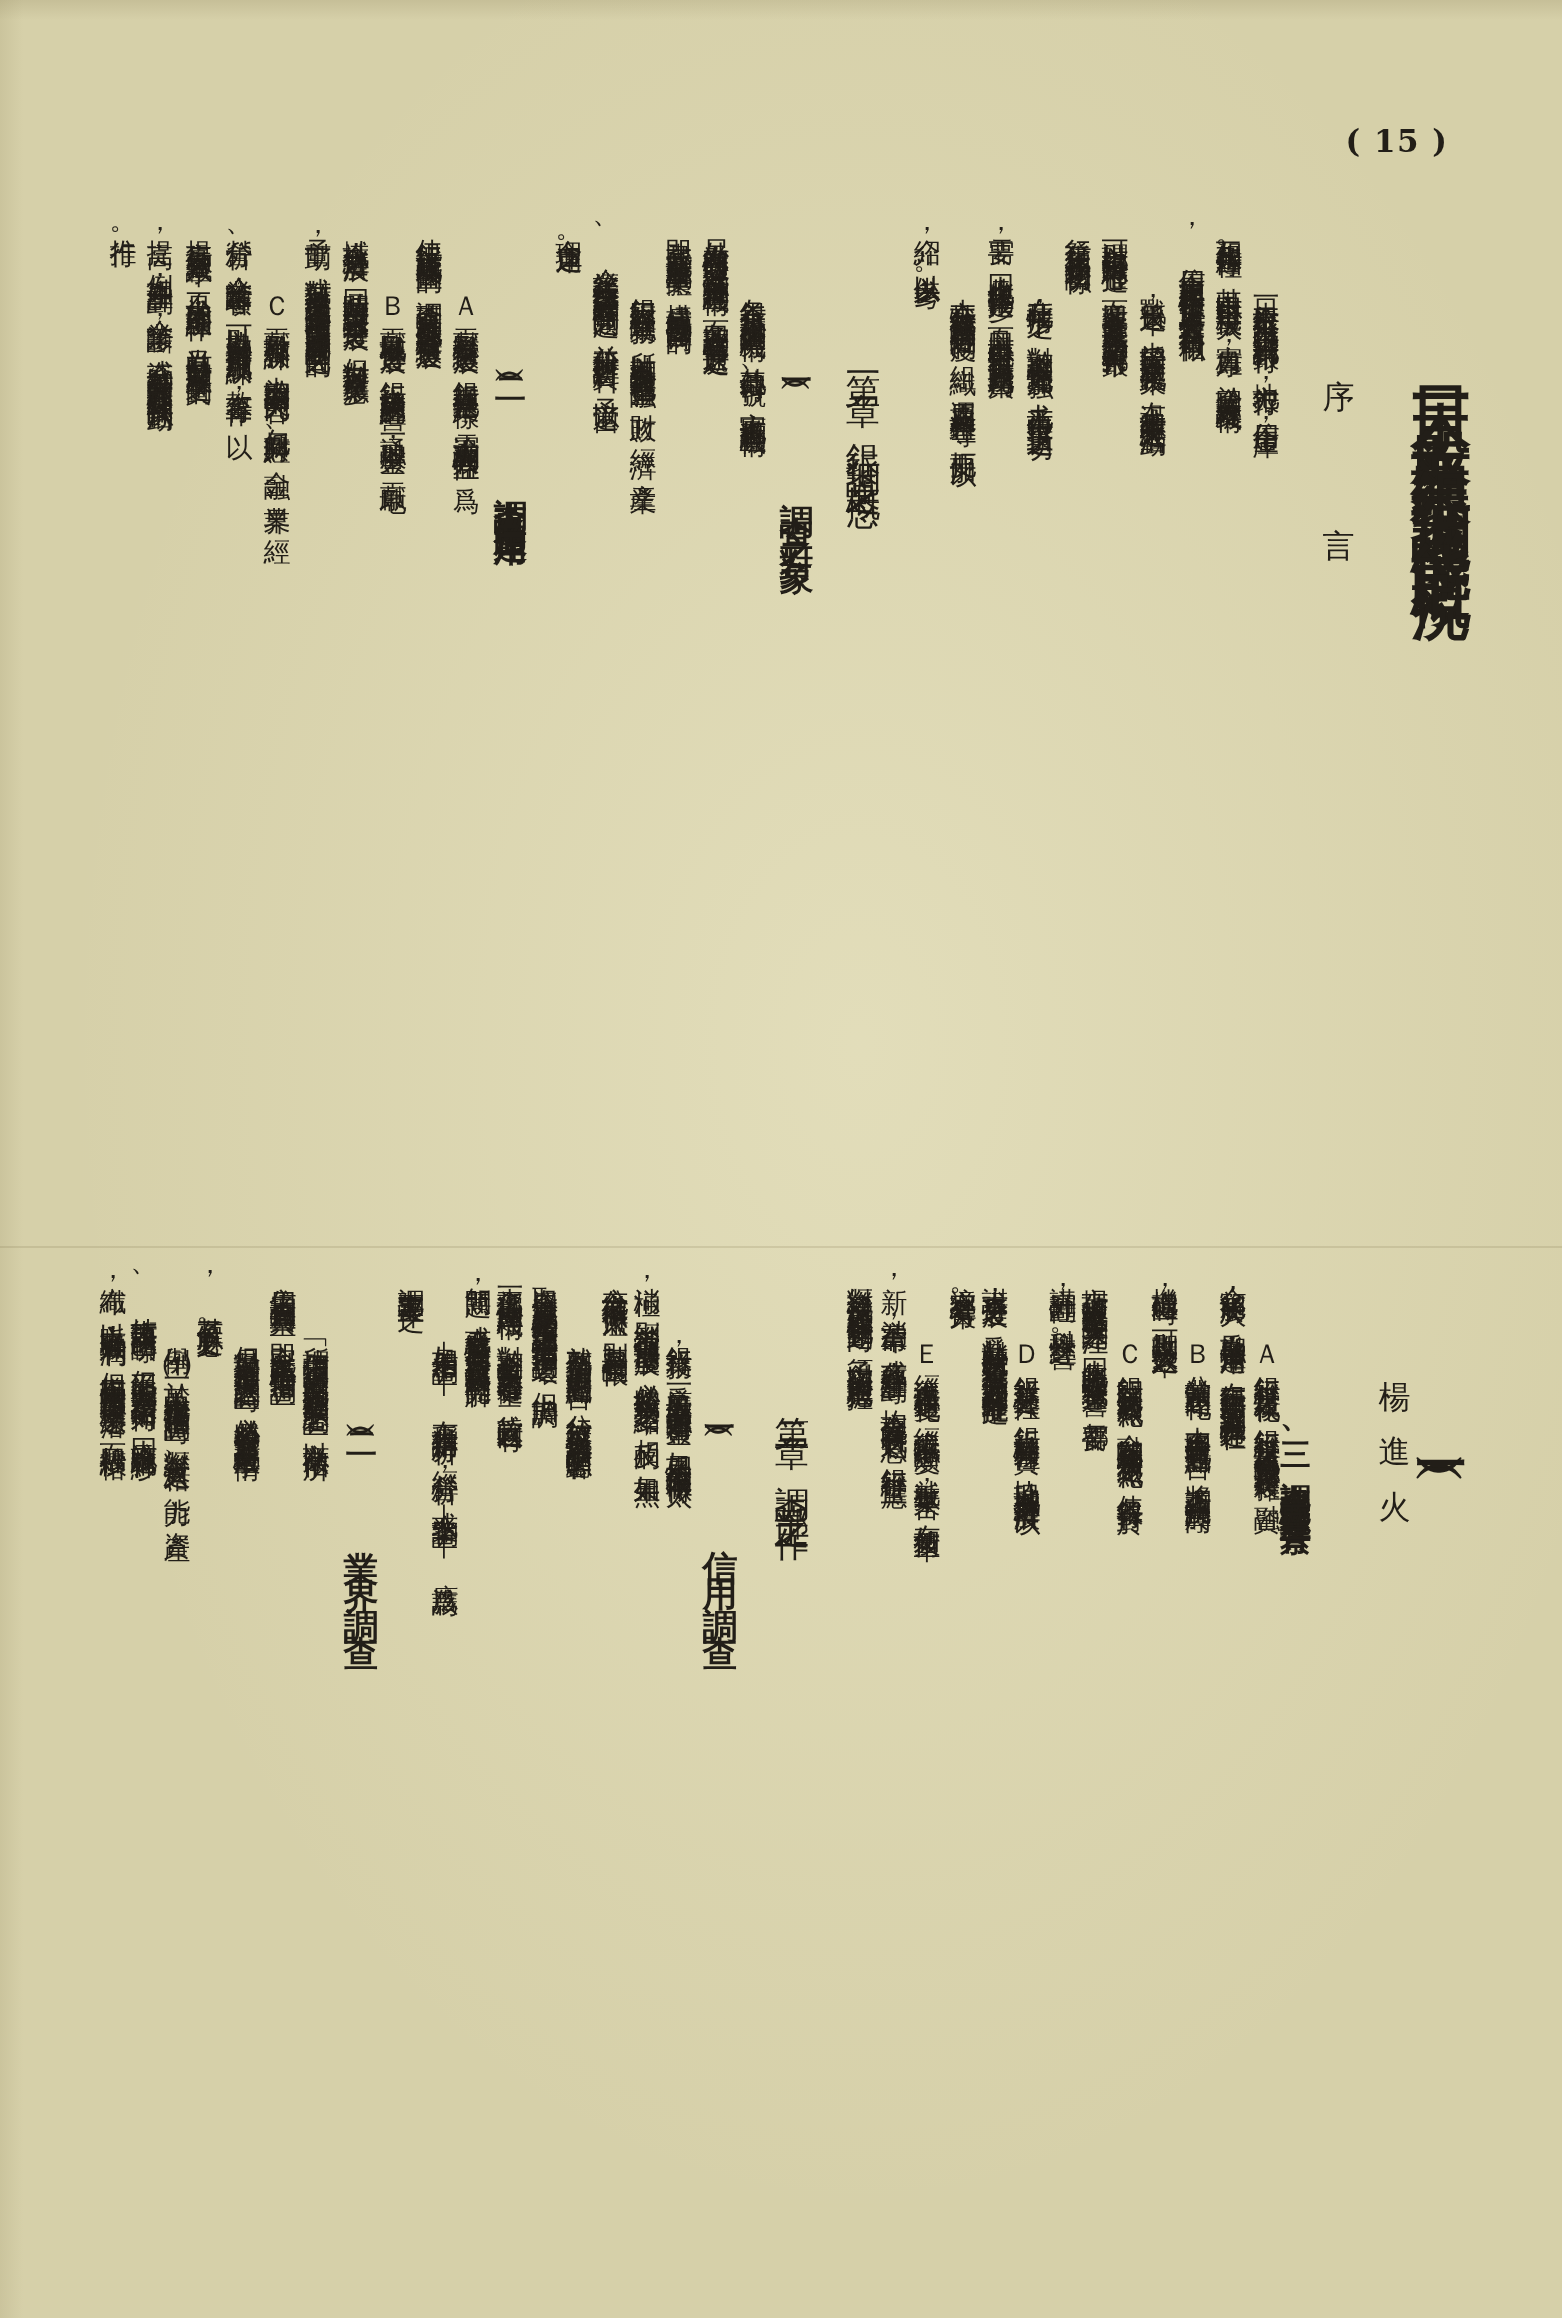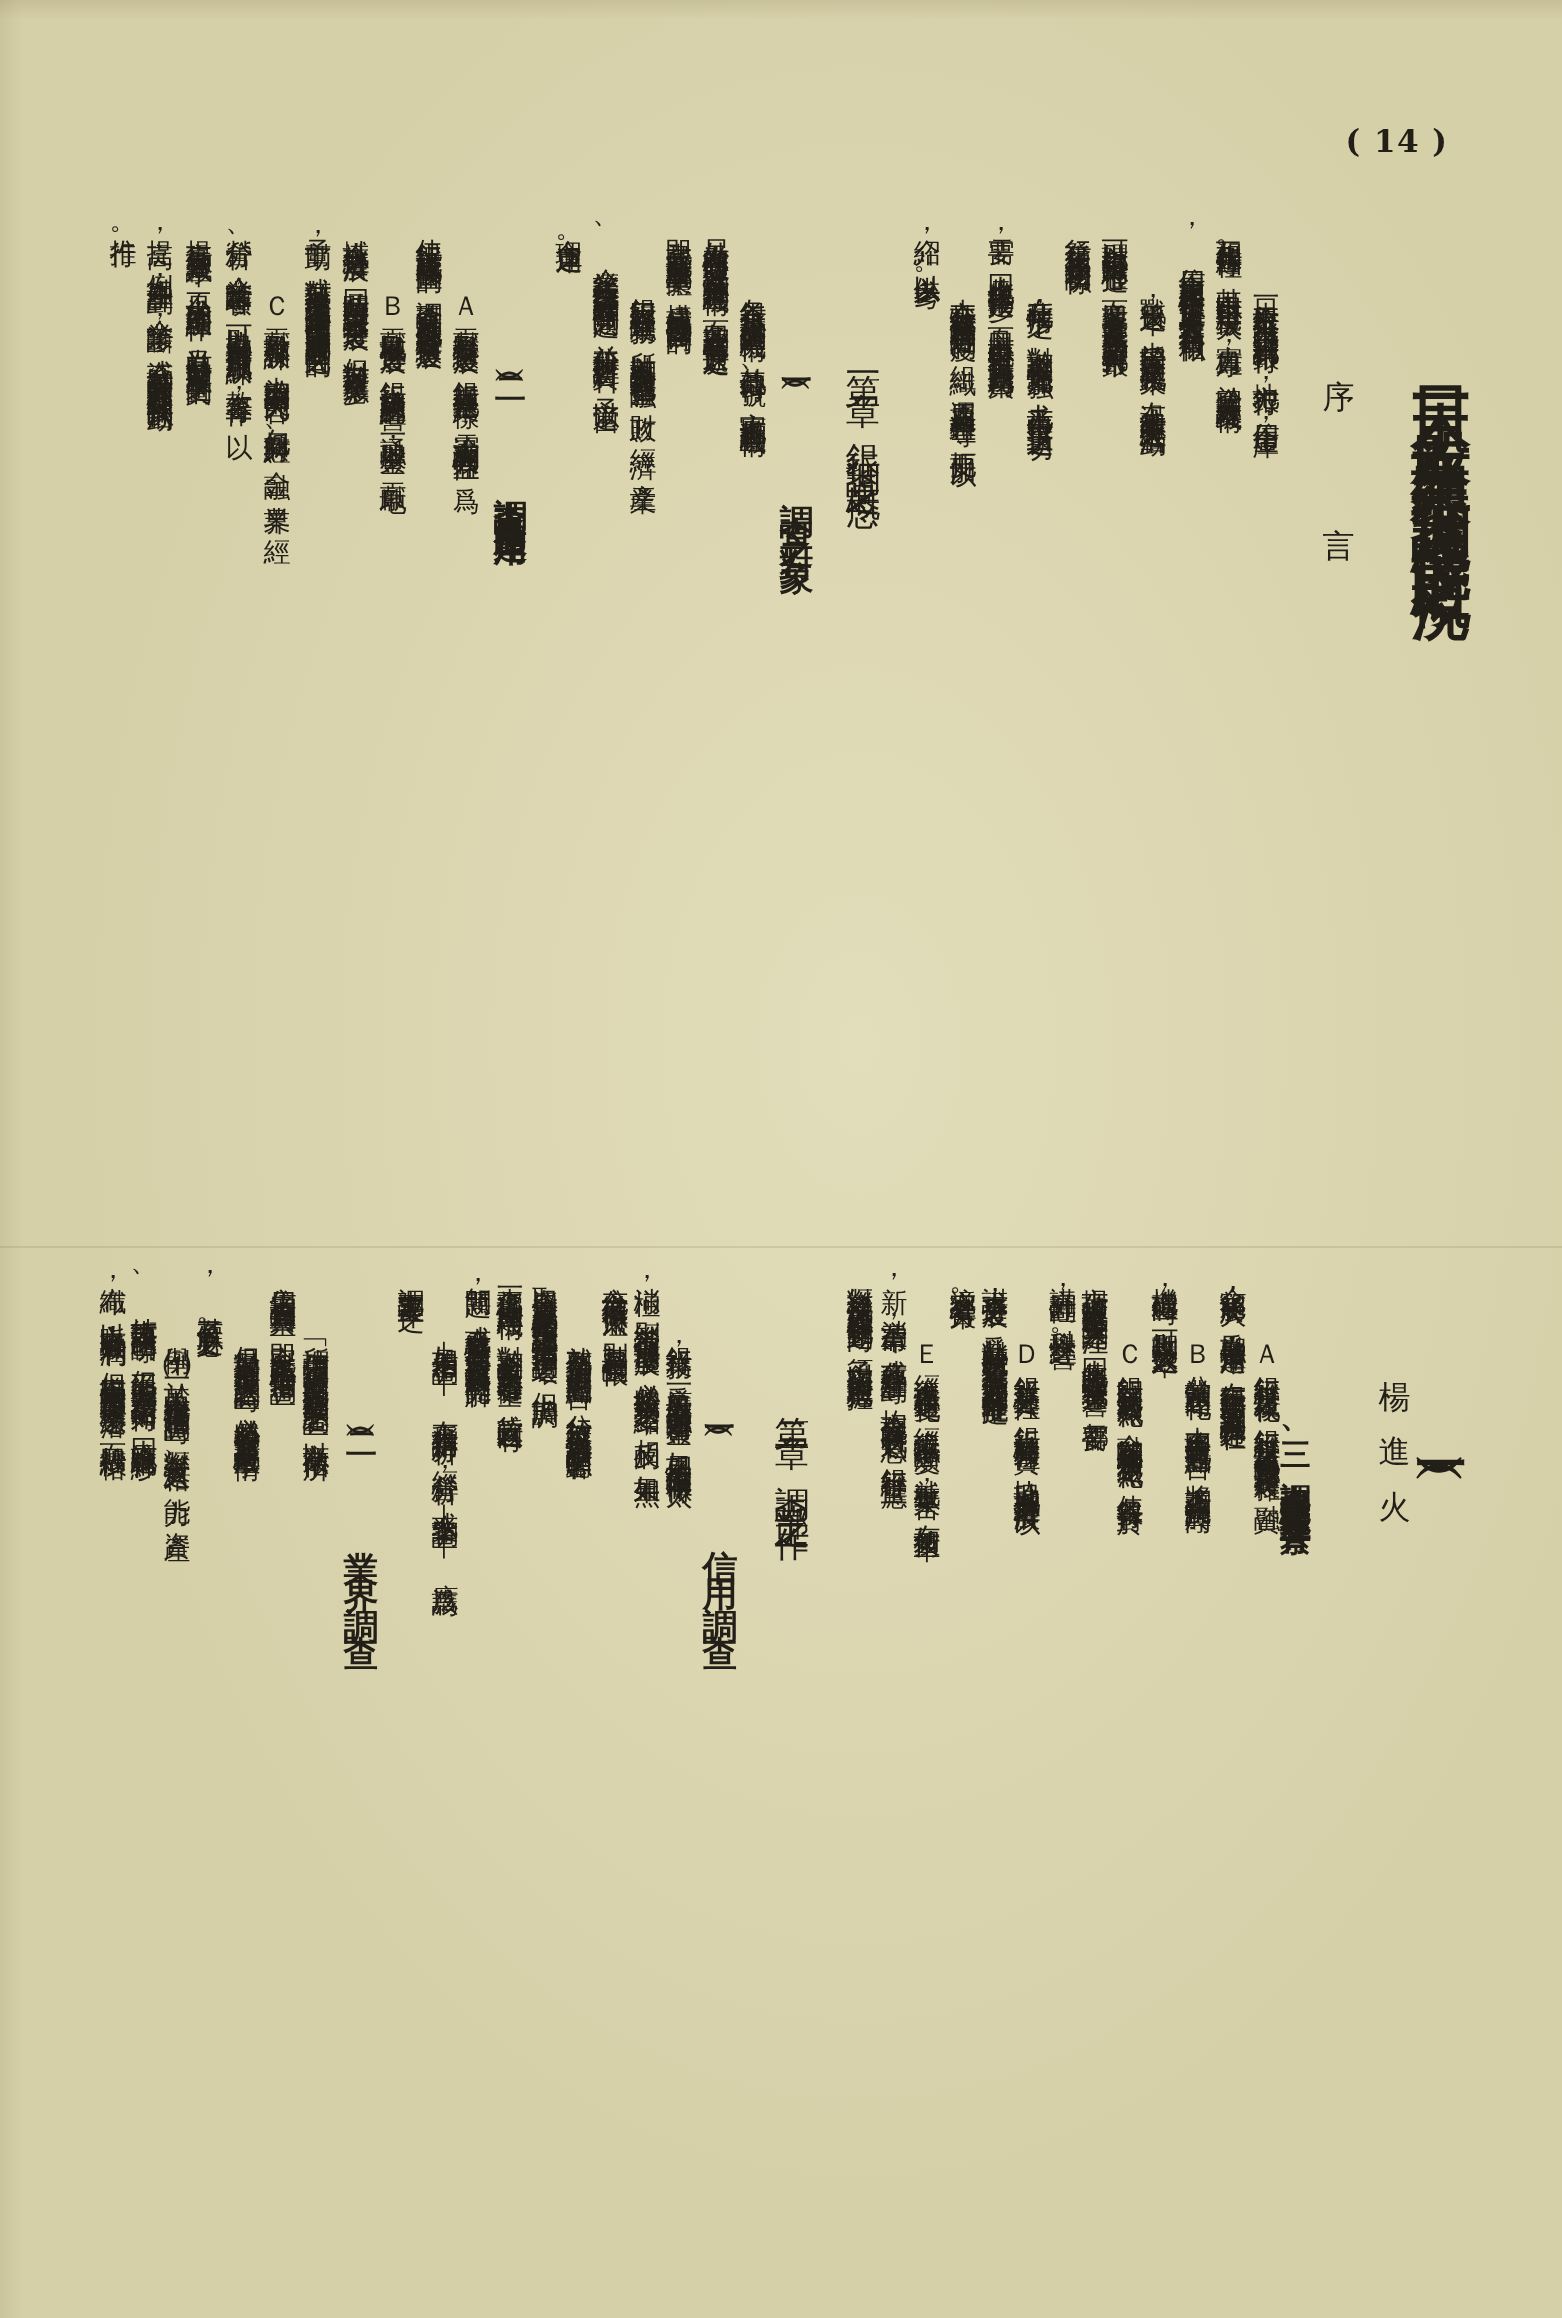--- a/index.html
+++ b/index.html
@@ -29,21 +29,21 @@
     .sec-wide { font-size: 35px; line-height: 43px; width: 43px; letter-spacing: 28px; font-weight: bold; }
     .sec3 { font-size: 31px; line-height: 37px; width: 37px; letter-spacing: 3.9px; font-weight: bold; }
   </style>
 </head>
 <body>
 
 <div class="page">
 
   <div class="crease"></div>
 
-  <div class="pageno">( 14 )</div>
+  <div class="pageno">( 15 )</div>
   <div class="v title" style="left:1405px;top:339px">日本一般商業銀行調查機能之概況</div>
   <div class="v title-part" style="left:1405px;top:1448px">（一）</div>
   <div class="v author" style="left:1375px;top:1355px">楊進火</div>
 
   <section>
     <div class="v preface-h" style="left:1319px;top:353px">序言</div>
     <div>
       <div class="v col" style="left:1249px;top:277px">日本一般銀行可分爲市中銀行（或謂都市銀行），地方銀行，信用金庫，</div>
       <div class="v col" style="left:1212px;top:218px">相互銀行等四種。其中以市中銀行規模最大，實力雄厚，於全國遍設分支機構</div>
       <div class="v col" style="left:1175px;top:218px">，信用金庫與相互銀行在性質上與本省之合作社及合會公司相似。</div>

